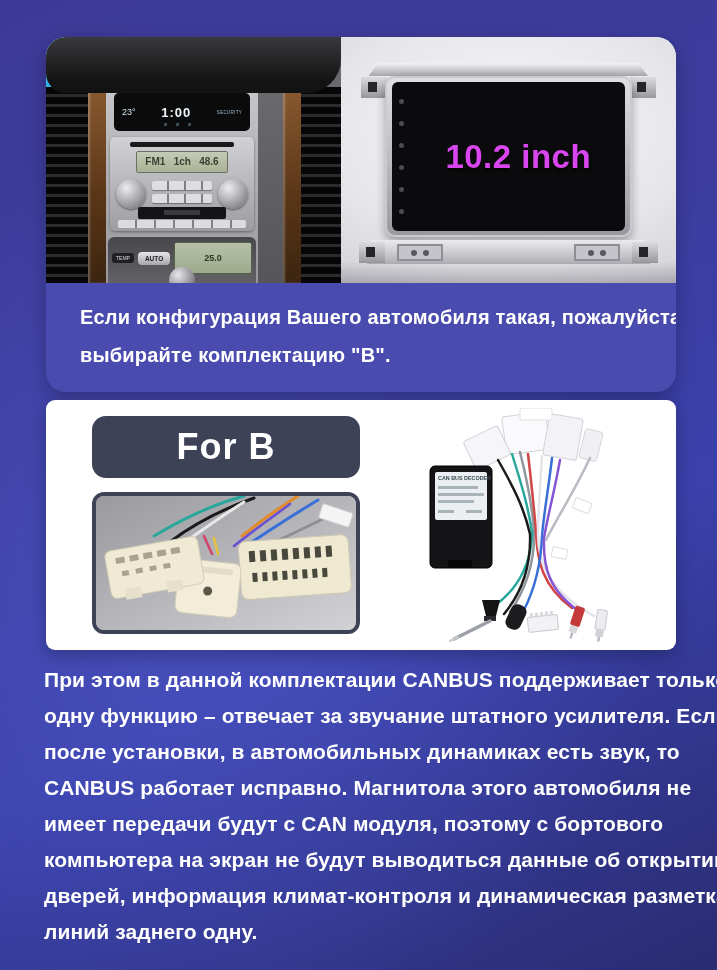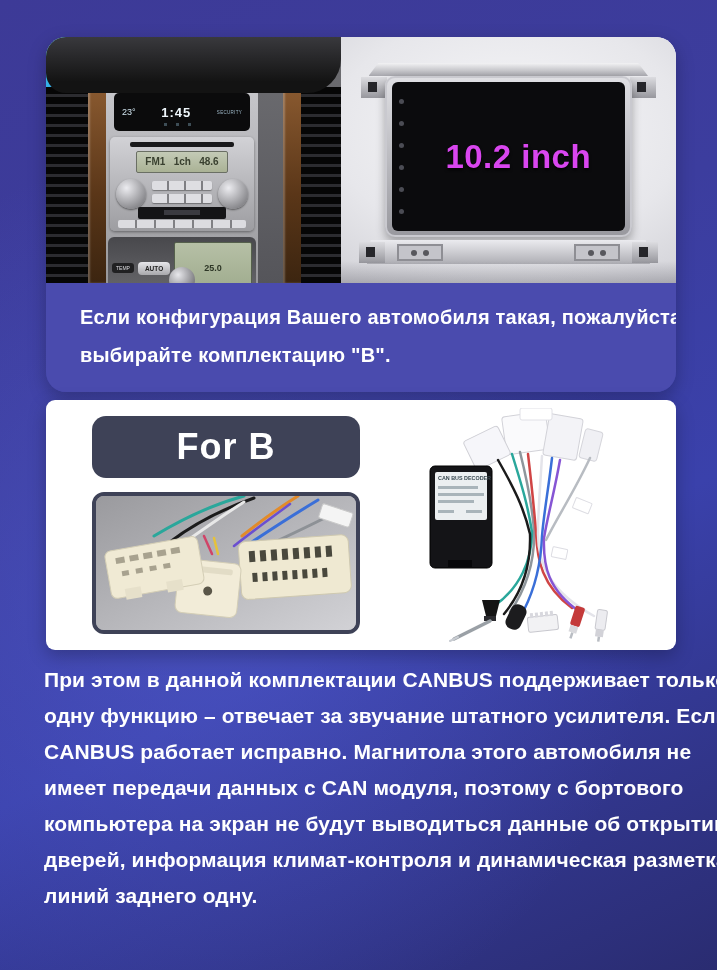--- a/index.html
+++ b/index.html
@@ -57,21 +57,21 @@
   .cassette { position:absolute; left:28px; right:28px; top:70px; height:12px; background:#141416; border-radius:2px; }
   .cassette::after { content:""; position:absolute; left:30%; top:3px; width:40%; height:5px; background:#3a3a40; }
   .btn-row-wide { position:absolute; left:8px; right:8px; bottom:3px; height:8px;
     background:repeating-linear-gradient(90deg,#dcdce0 0 17px,#808084 17px 19px); border-radius:2px; }
   .climate { position:absolute; left:2px; right:2px; bottom:0; height:46px; border-radius:6px 6px 0 0;
     background:linear-gradient(180deg,#48484c,#626266); padding:5px 4px 0 4px; }
   .clim-row { display:flex; align-items:center; gap:4px; }
   .pill-temp { background:#202022; color:#dcdce0; font-size:5px; padding:2px 4px; border-radius:3px; }
   .pill-auto { background:linear-gradient(180deg,#e6e6ea,#a8a8ac); color:#222; font-size:6.5px; font-weight:bold; padding:3px 7px; border-radius:4px; }
   .clim-lcd { flex:1; background:linear-gradient(180deg,#b6c0a6,#9daa8c); border:1px solid #55604c; border-radius:2px;
-    color:#2d3626; font-size:9px; font-weight:bold; text-align:center; padding:20px 0; }
+    color:#2d3626; font-size:9px; font-weight:bold; text-align:center; padding:10px 0; }
   .clim-knob { position:absolute; left:50%; bottom:-10px; width:26px; height:26px; margin-left:-13px; border-radius:50%;
     background:radial-gradient(circle at 35% 30%, #e8e8ec, #77777b 75%); }
 
   
   .hu-top { position:absolute; left:28px; right:28px; top:26px; height:13px;
     background:linear-gradient(180deg,#f2f2f4,#a6a6ac); clip-path:polygon(0 100%,3.5% 0,96.5% 0,100% 100%); }
   .hu-tab { position:absolute; width:26px; height:21px; background:linear-gradient(180deg,#dcdce0,#97979d); }
   .hu-tab::after { content:""; position:absolute; left:7px; top:5px; width:9px; height:10px; background:#26262a; }
   .t-tl { left:20px; top:40px; } .t-tr { right:20px; top:40px; }
   .t-bl { left:18px; top:205px; } .t-br { right:18px; top:205px; }
@@ -114,21 +114,21 @@
 
       <div class="photo-left">
         <div class="dash-top"></div>
         <div class="vent vl"></div>
         <div class="wood wl"></div>
         <div class="wood wr"></div>
         <div class="vent vr"></div>
         <div class="stack">
           <div class="disp">
             <span class="disp-temp">23°</span>
-            <span class="disp-time">1:45</span>
+            <span class="disp-time">1:00</span>
             <span class="disp-sec">SECURITY</span>
           </div>
           <div class="disp-dots"></div>
           <div class="radio">
             <div class="cd-slot"></div>
             <div class="radio-lcd">FM1   1ch   48.6</div>
             <div class="knob kl"></div>
             <div class="knob kr"></div>
             <div class="btn-row br1"></div>
             <div class="btn-row br2"></div>
@@ -322,20 +322,21 @@
           <rect x="173" y="222" width="8" height="7" fill="#d2d2d8"></rect>
           <line x1="177" y1="229" x2="177" y2="234" stroke="#b9bdc3" stroke-width="2.5"></line>
         </g>
       </svg>
     </div>
   </div>
 
   <div class="description">
     <div>При этом в данной комплектации CANBUS поддерживает только</div>
     <div>одну функцию – отвечает за звучание штатного усилителя. Если</div>
+    <div>после установки, в автомобильных динамиках есть звук, то</div>
     <div>CANBUS работает исправно. Магнитола этого автомобиля не</div>
-    <div>имеет передачи данных с CAN модуля, поэтому с бортового</div>
+    <div>имеет передачи будут с CAN модуля, поэтому с бортового</div>
     <div>компьютера на экран не будут выводиться данные об открытии</div>
     <div>дверей, информация климат-контроля и динамическая разметка</div>
     <div>линий заднего одну.</div>
   </div>
 
 </div>
 
 </body></html>

